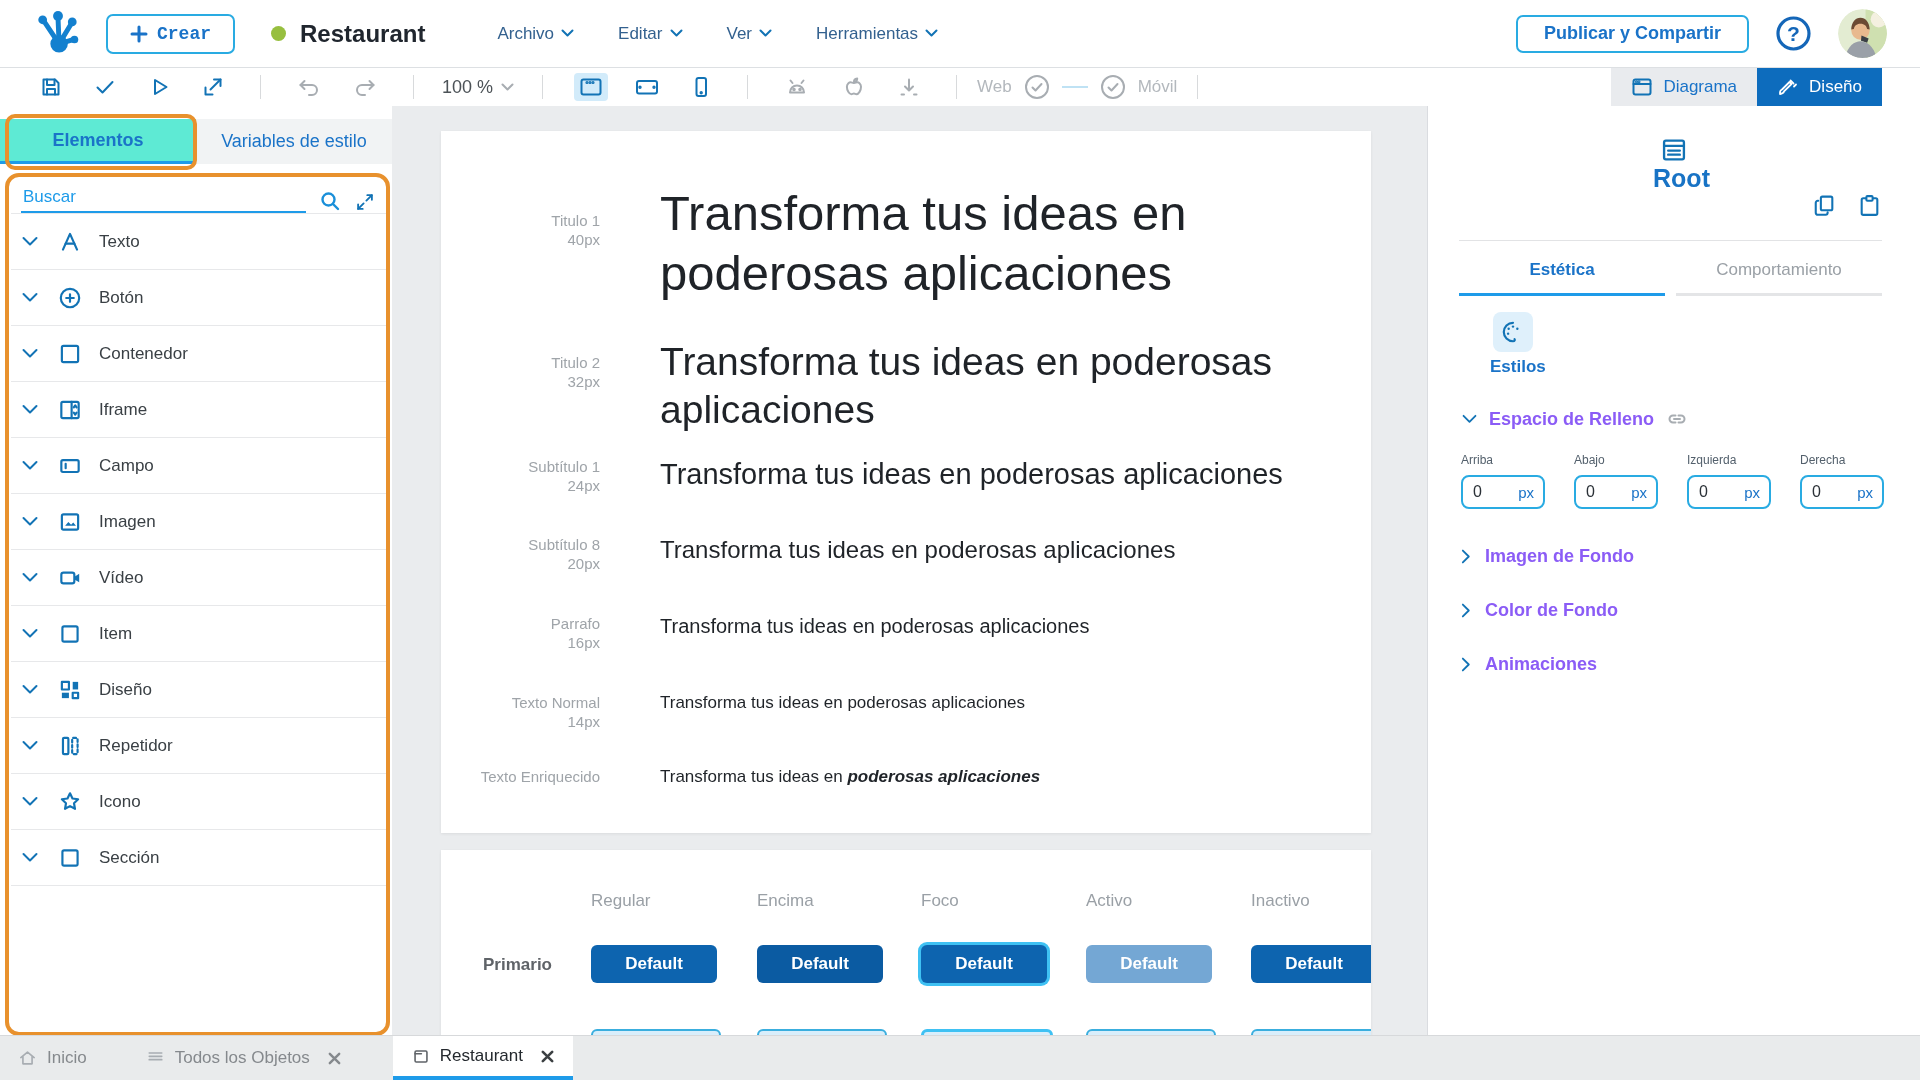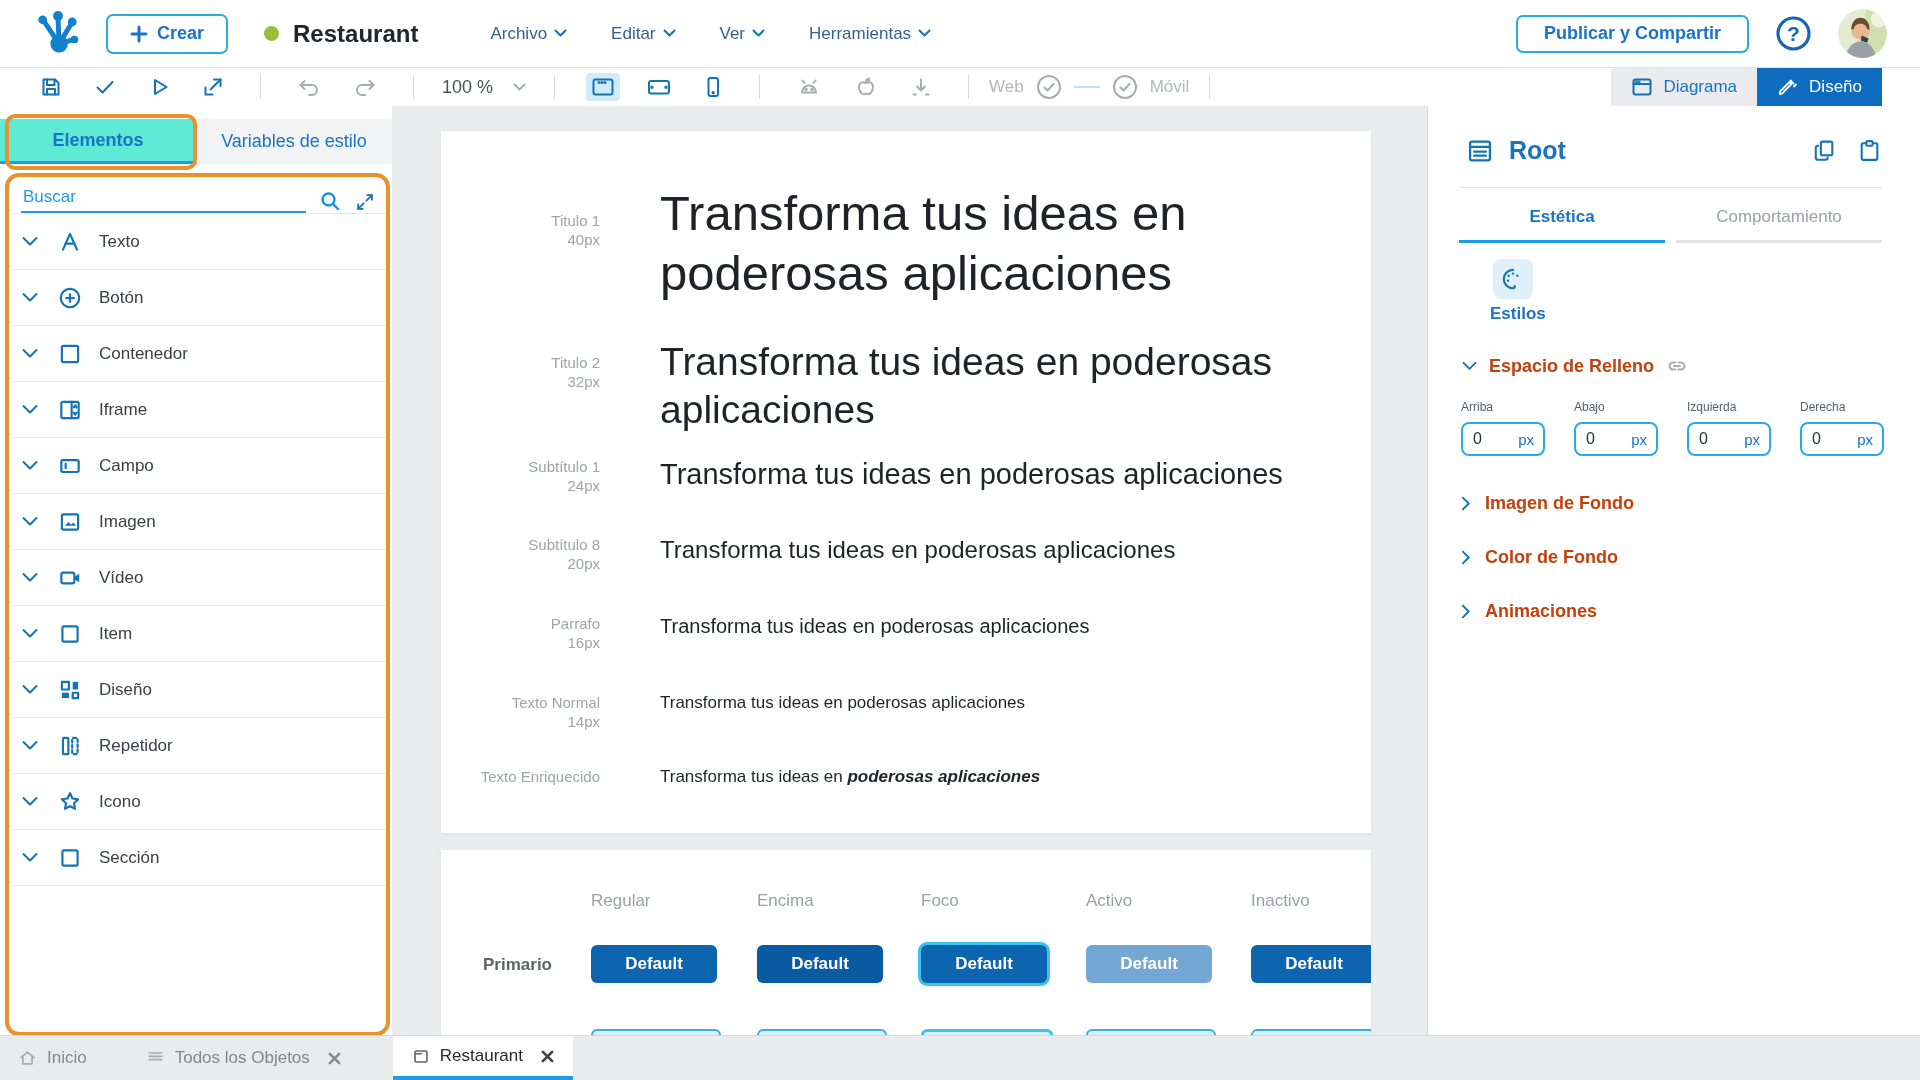--- a/index.html
+++ b/index.html
@@ -9,38 +9,38 @@
   .ic{fill:none;stroke:#1273b5;stroke-width:2;stroke-linecap:round;stroke-linejoin:round;}
   .icg{fill:none;stroke:#a8adb2;stroke-width:2;stroke-linecap:round;stroke-linejoin:round;}
 
   
   .hdr{position:absolute;left:0;top:0;width:100%;height:67px;background:#fff;
        border-bottom:1px solid #dde0e3;display:flex;align-items:center;}
   .hdr-left{display:flex;align-items:center;}
   .logo{margin-left:36px;width:44px;height:46px;}
   .btn-create{margin-left:26px;display:flex;align-items:center;gap:9px;height:40px;padding:0 22px;
       background:#fff;border:2px solid #29abe2;border-radius:7px;color:#1a73c8;
-      font-weight:bold;font-size:18px;cursor:pointer;font-family:Liberation Sans, sans-serif;}
+      font-weight:bold;font-size:18px;cursor:pointer;font-family:Liberation Mono, monospace;}
   .status-dot{width:15px;height:15px;border-radius:50%;margin-left:36px;}
   .project-name{margin-left:14px;font-size:24px;font-weight:bold;color:#20262e;}
   .menus{display:flex;align-items:center;margin-left:72px;gap:44px;}
   .menu{display:flex;align-items:center;gap:7px;color:#33618f;font-size:17px;cursor:pointer;}
   .hdr-right{margin-left:auto;display:flex;align-items:center;margin-right:33px;gap:26px;}
   .btn-publish{height:38px;padding:0 26px;background:#fff;border:2px solid #29abe2;border-radius:7px;
       color:#1a73c8;font-weight:bold;font-size:18px;cursor:pointer;font-family:inherit;}
   .avatar{width:49px;height:49px;border-radius:50%;overflow:hidden;cursor:pointer;}
 
   
   .tbar{position:absolute;left:0;top:68px;width:100%;height:38px;background:#fff;
         border-bottom:1px solid #dde0e3;display:flex;align-items:center;}
   .tbar .grp{display:flex;align-items:center;}
   .sep{width:1px;height:24px;background:#d8dadc;margin:0 20px;}
   .tbtn{padding:2px 4px;margin:0 11px;cursor:pointer;border-radius:4px;display:flex;align-items:center;}
   .tbtn.active-device{background:#d2ebfa;}
-  .zoomctl{display:flex;align-items:center;gap:20px;color:#4c5257;font-size:18px;cursor:pointer;padding:0 8px;}
+  .zoomctl{display:flex;align-items:center;gap:8px;color:#4c5257;font-size:18px;cursor:pointer;padding:0 8px;}
   .webmov{display:flex;align-items:center;gap:10px;color:#b3b8bd;font-size:17px;}
   .toggleline{width:26px;height:2px;background:#bfe2f4;}
   .view-tabs{margin-left:auto;display:flex;height:38px;margin-right:38px;}
   .vtab{display:flex;align-items:center;gap:10px;padding:0 20px;font-size:17px;cursor:pointer;}
   .vtab.diagram{background:#e9ebee;color:#1a73c8;}
   .vtab.design{background:#0d6cbd;color:#fff;}
 
   
   .sidebar{position:absolute;left:0;top:106px;width:392px;bottom:44px;background:#fff;
            border-right:1px solid #dadce0;}
@@ -77,34 +77,34 @@
   .b-reg{background:#0d64af;}
   .b-hov{background:#0b5ba2;}
   .b-foc{background:#0d64af;box-shadow:0 0 0 3px #3fc1f3;}
   .b-act{background:#74a7d4;}
   .b-ina{background:#0d64af;}
   .btn-sample.light{background:#d9eefb;border:2px solid #3aaede;color:#1a73c8;}
   .btn-sample.light.f{border:3px solid #3fc1f3;}
 
   
   .insp{position:absolute;left:1427px;top:106px;right:0;bottom:44px;background:#fff;border-left:1px solid #dadce0;}
-  .insp-header{display:flex;align-items:center;margin:30px 38px 0 38px;}
+  .insp-header{display:flex;align-items:center;margin:30px 38px 0 38px;flex-direction:column;}
   .insp-title{margin-left:15px;font-size:25px;font-weight:bold;color:#1873c5;}
   .insp-hicons{margin-left:auto;display:flex;gap:20px;}
   .insp-div{margin:22px 38px 0 31px;border-top:1px solid #e2e3e5;}
   .insp-tabs{display:flex;margin:0 38px 0 31px;gap:11px;}
   .itab{flex:1;text-align:center;padding:19px 0 13px;font-size:17px;cursor:pointer;}
   .itab.on{color:#1a73c8;font-weight:600;border-bottom:3px solid #1e9be9;}
   .itab.off{color:#9aa0a6;border-bottom:3px solid #e4e5e7;}
   .styles-item{margin:16px 0 0 62px;width:46px;text-align:center;cursor:pointer;}
   .styles-box{width:40px;height:40px;margin:0 auto;background:#dff0fb;border-radius:8px;
       display:flex;align-items:center;justify-content:center;}
   .styles-label{margin-top:5px;color:#1a73c8;font-weight:600;font-size:17px;}
   .sect-head{display:flex;align-items:center;gap:11px;margin:30px 0 0 33px;cursor:pointer;}
-  .sect-title{font-size:18px;font-weight:bold;color:#c2410c;}
+  .sect-title{font-size:18px;font-weight:bold;color:#8b5cf6;}
   .fields{display:flex;gap:29px;margin:22px 0 0 33px;}
   .f-label{font-size:12px;color:#53606c;margin-bottom:8px;}
   .f-box{width:84px;height:34px;border:2px solid #29abe2;border-radius:8px;display:flex;
       align-items:center;box-sizing:border-box;cursor:text;}
   .f-val{padding-left:10px;font-size:16px;color:#2b3137;}
   .f-unit{margin-left:auto;padding-right:9px;font-size:15px;color:#1a73c8;}
   .collapsed{display:flex;align-items:center;gap:13px;margin:37px 0 0 33px;cursor:pointer;}
   .collapsed + .collapsed{margin-top:33px;}
 
   

